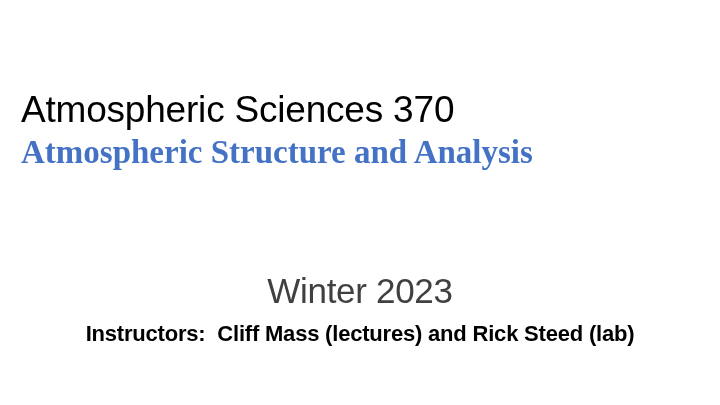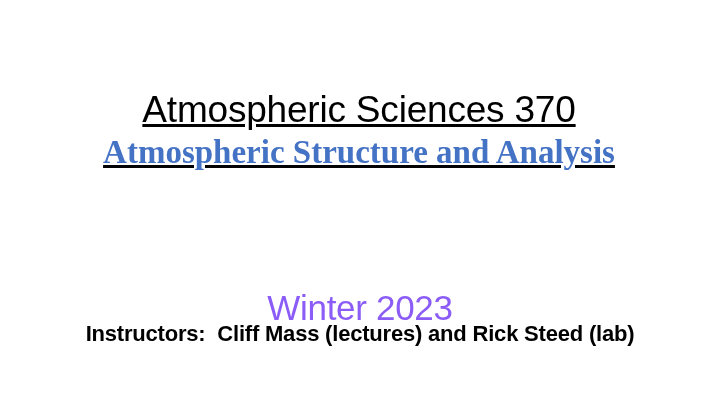--- a/index.html
+++ b/index.html
@@ -19,25 +19,23 @@
     position: relative;
     width: 720px;
     height: 405px;
     background: #ffffff;
     box-sizing: border-box;
   }
 
   
   #title-block {
     position: absolute;
-    left: 35px;
+    left: 21px;
     top: 88px;
     width: 648px;
-    text-align: center;
-    text-decoration: underline;
   }
 
   .title-course {
     display: block;
     font-family: "Liberation Sans", sans-serif;
     font-weight: 400;
     font-size: 37px;
     line-height: 44px;
     color: #000000;
     letter-spacing: -0.2px;
@@ -63,24 +61,23 @@
     width: 648px;
     text-align: center;
   }
 
   .date-text {
     display: block;
     font-family: "Liberation Sans", sans-serif;
     font-weight: 400;
     font-size: 35px;
     line-height: 42px;
-    color: #8b5cf6;
+    color: #404040;
     letter-spacing: -0.3px;
     white-space: nowrap;
-    margin-top: 17px;
   }
 
   
   #instructors-block {
     position: absolute;
     left: 36px;
     top: 320px;
     width: 648px;
     text-align: center;
   }

